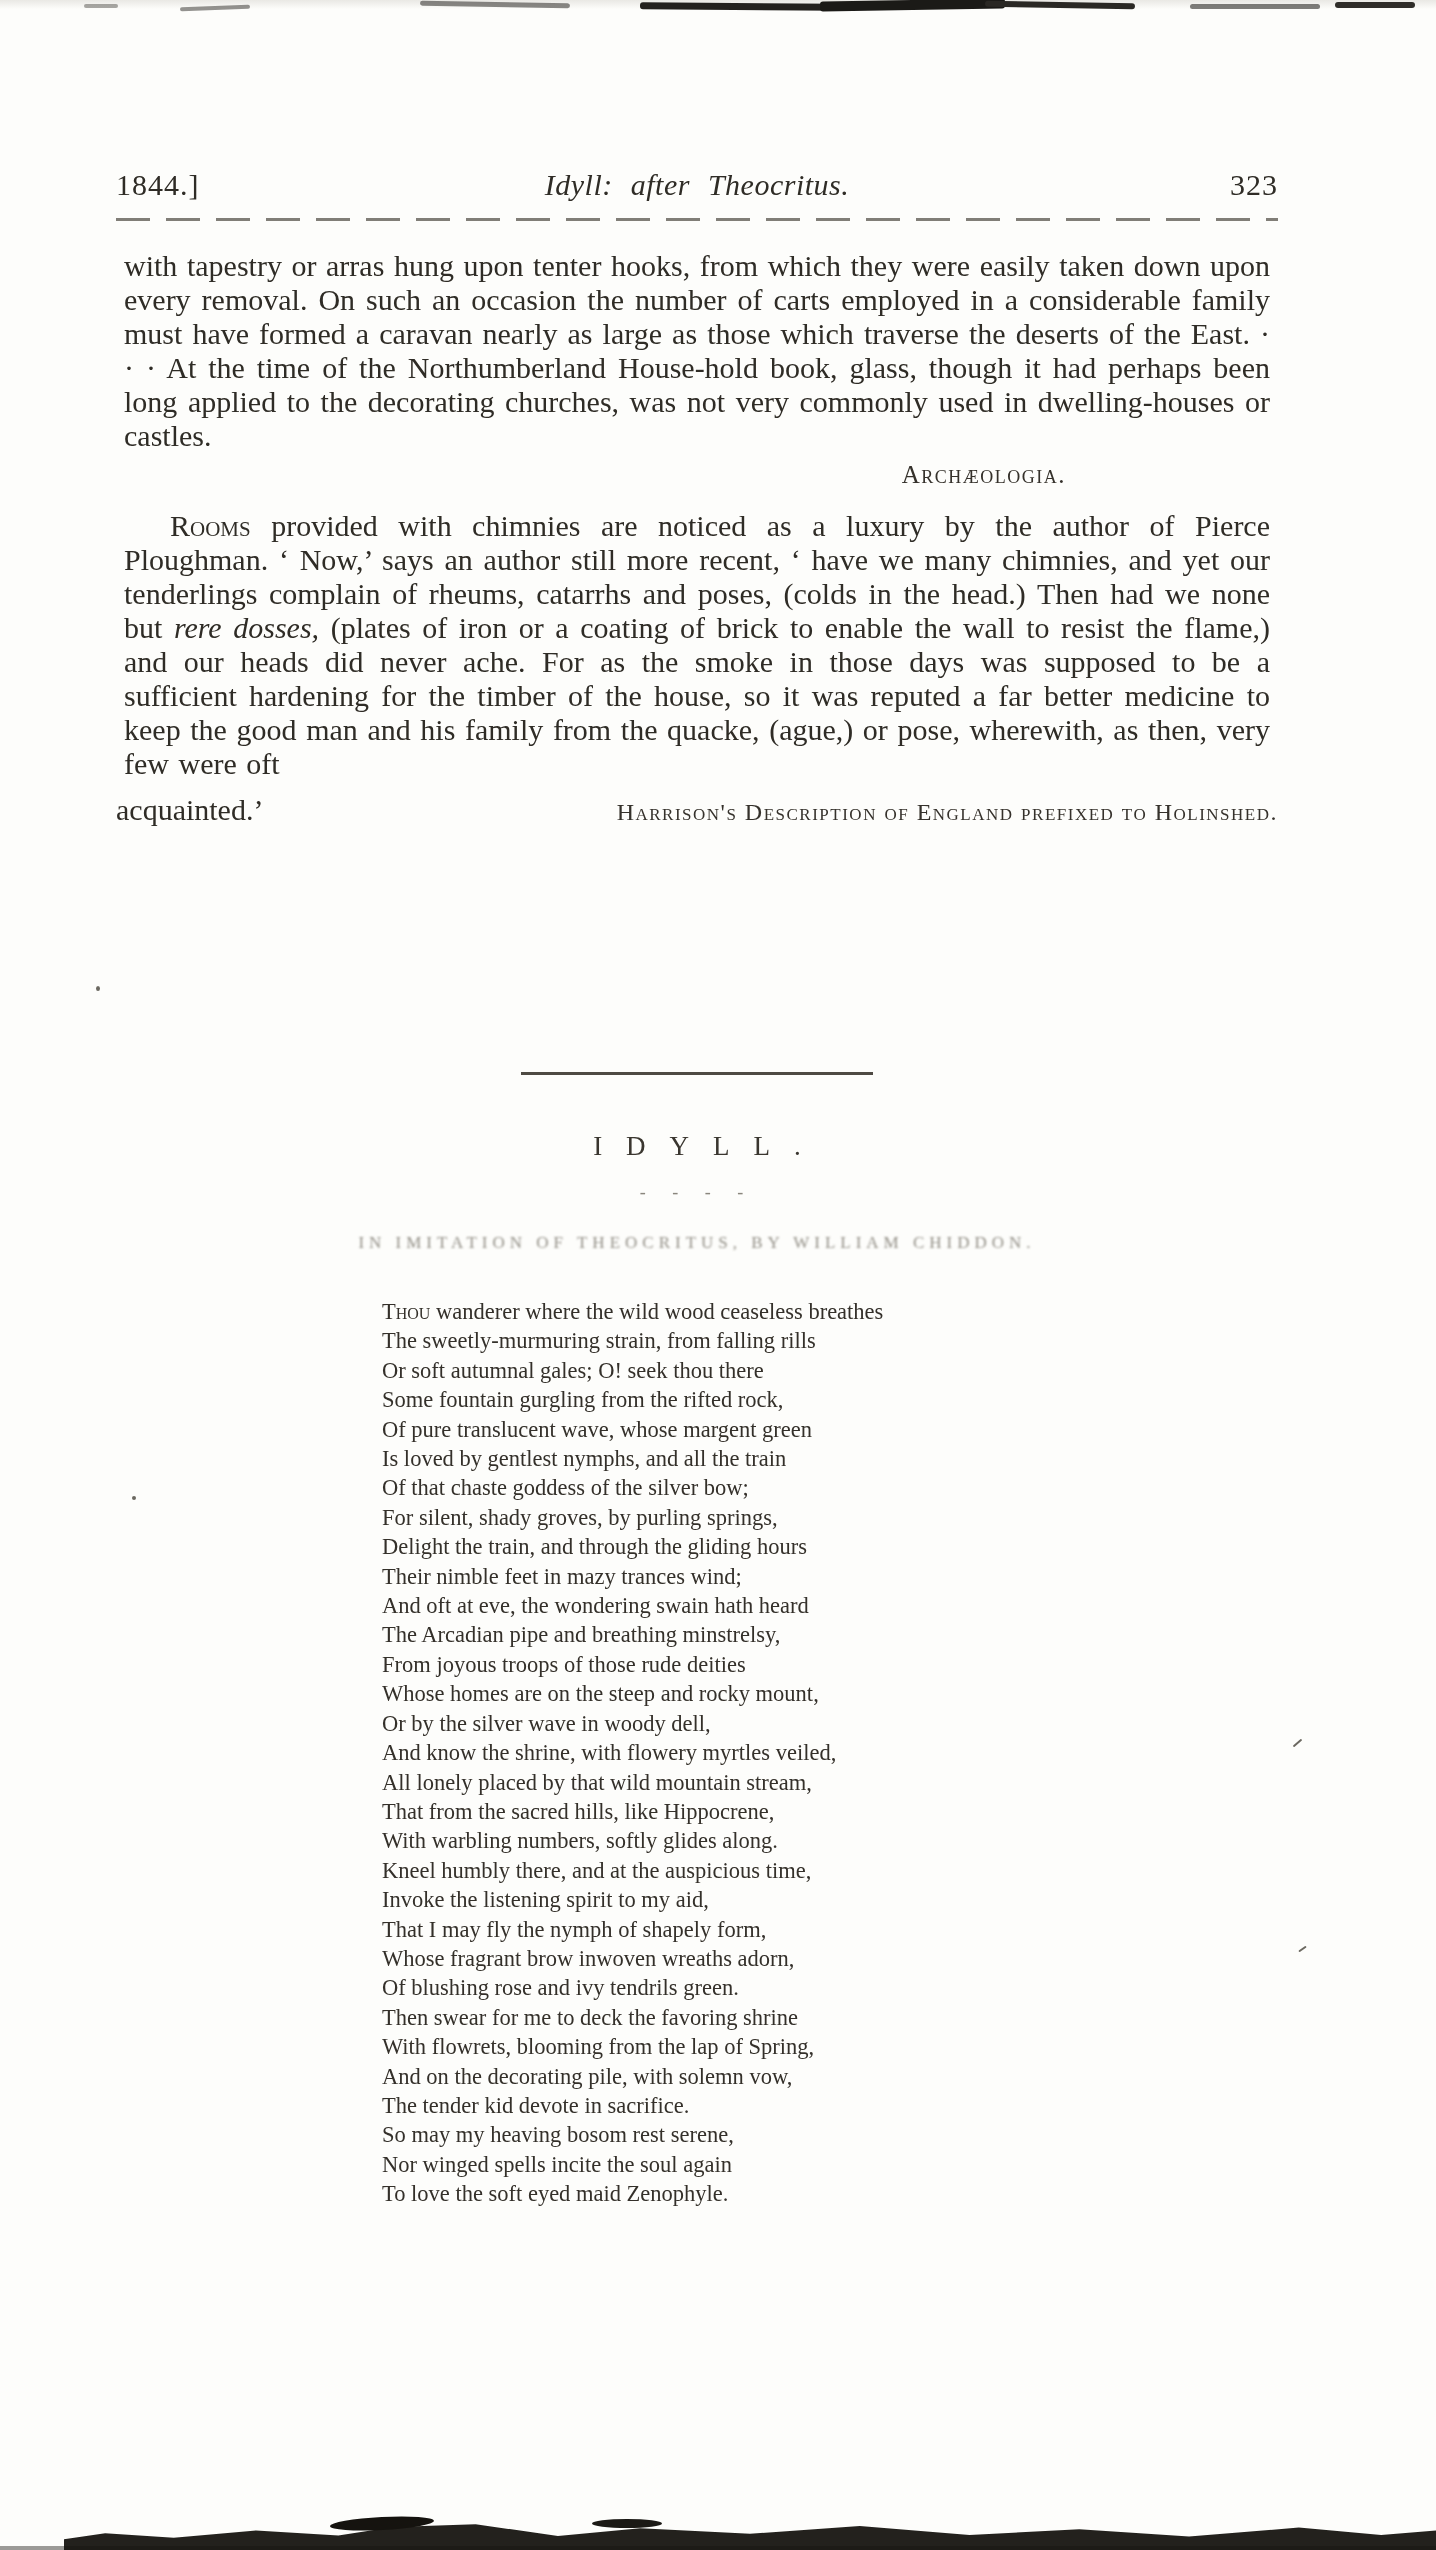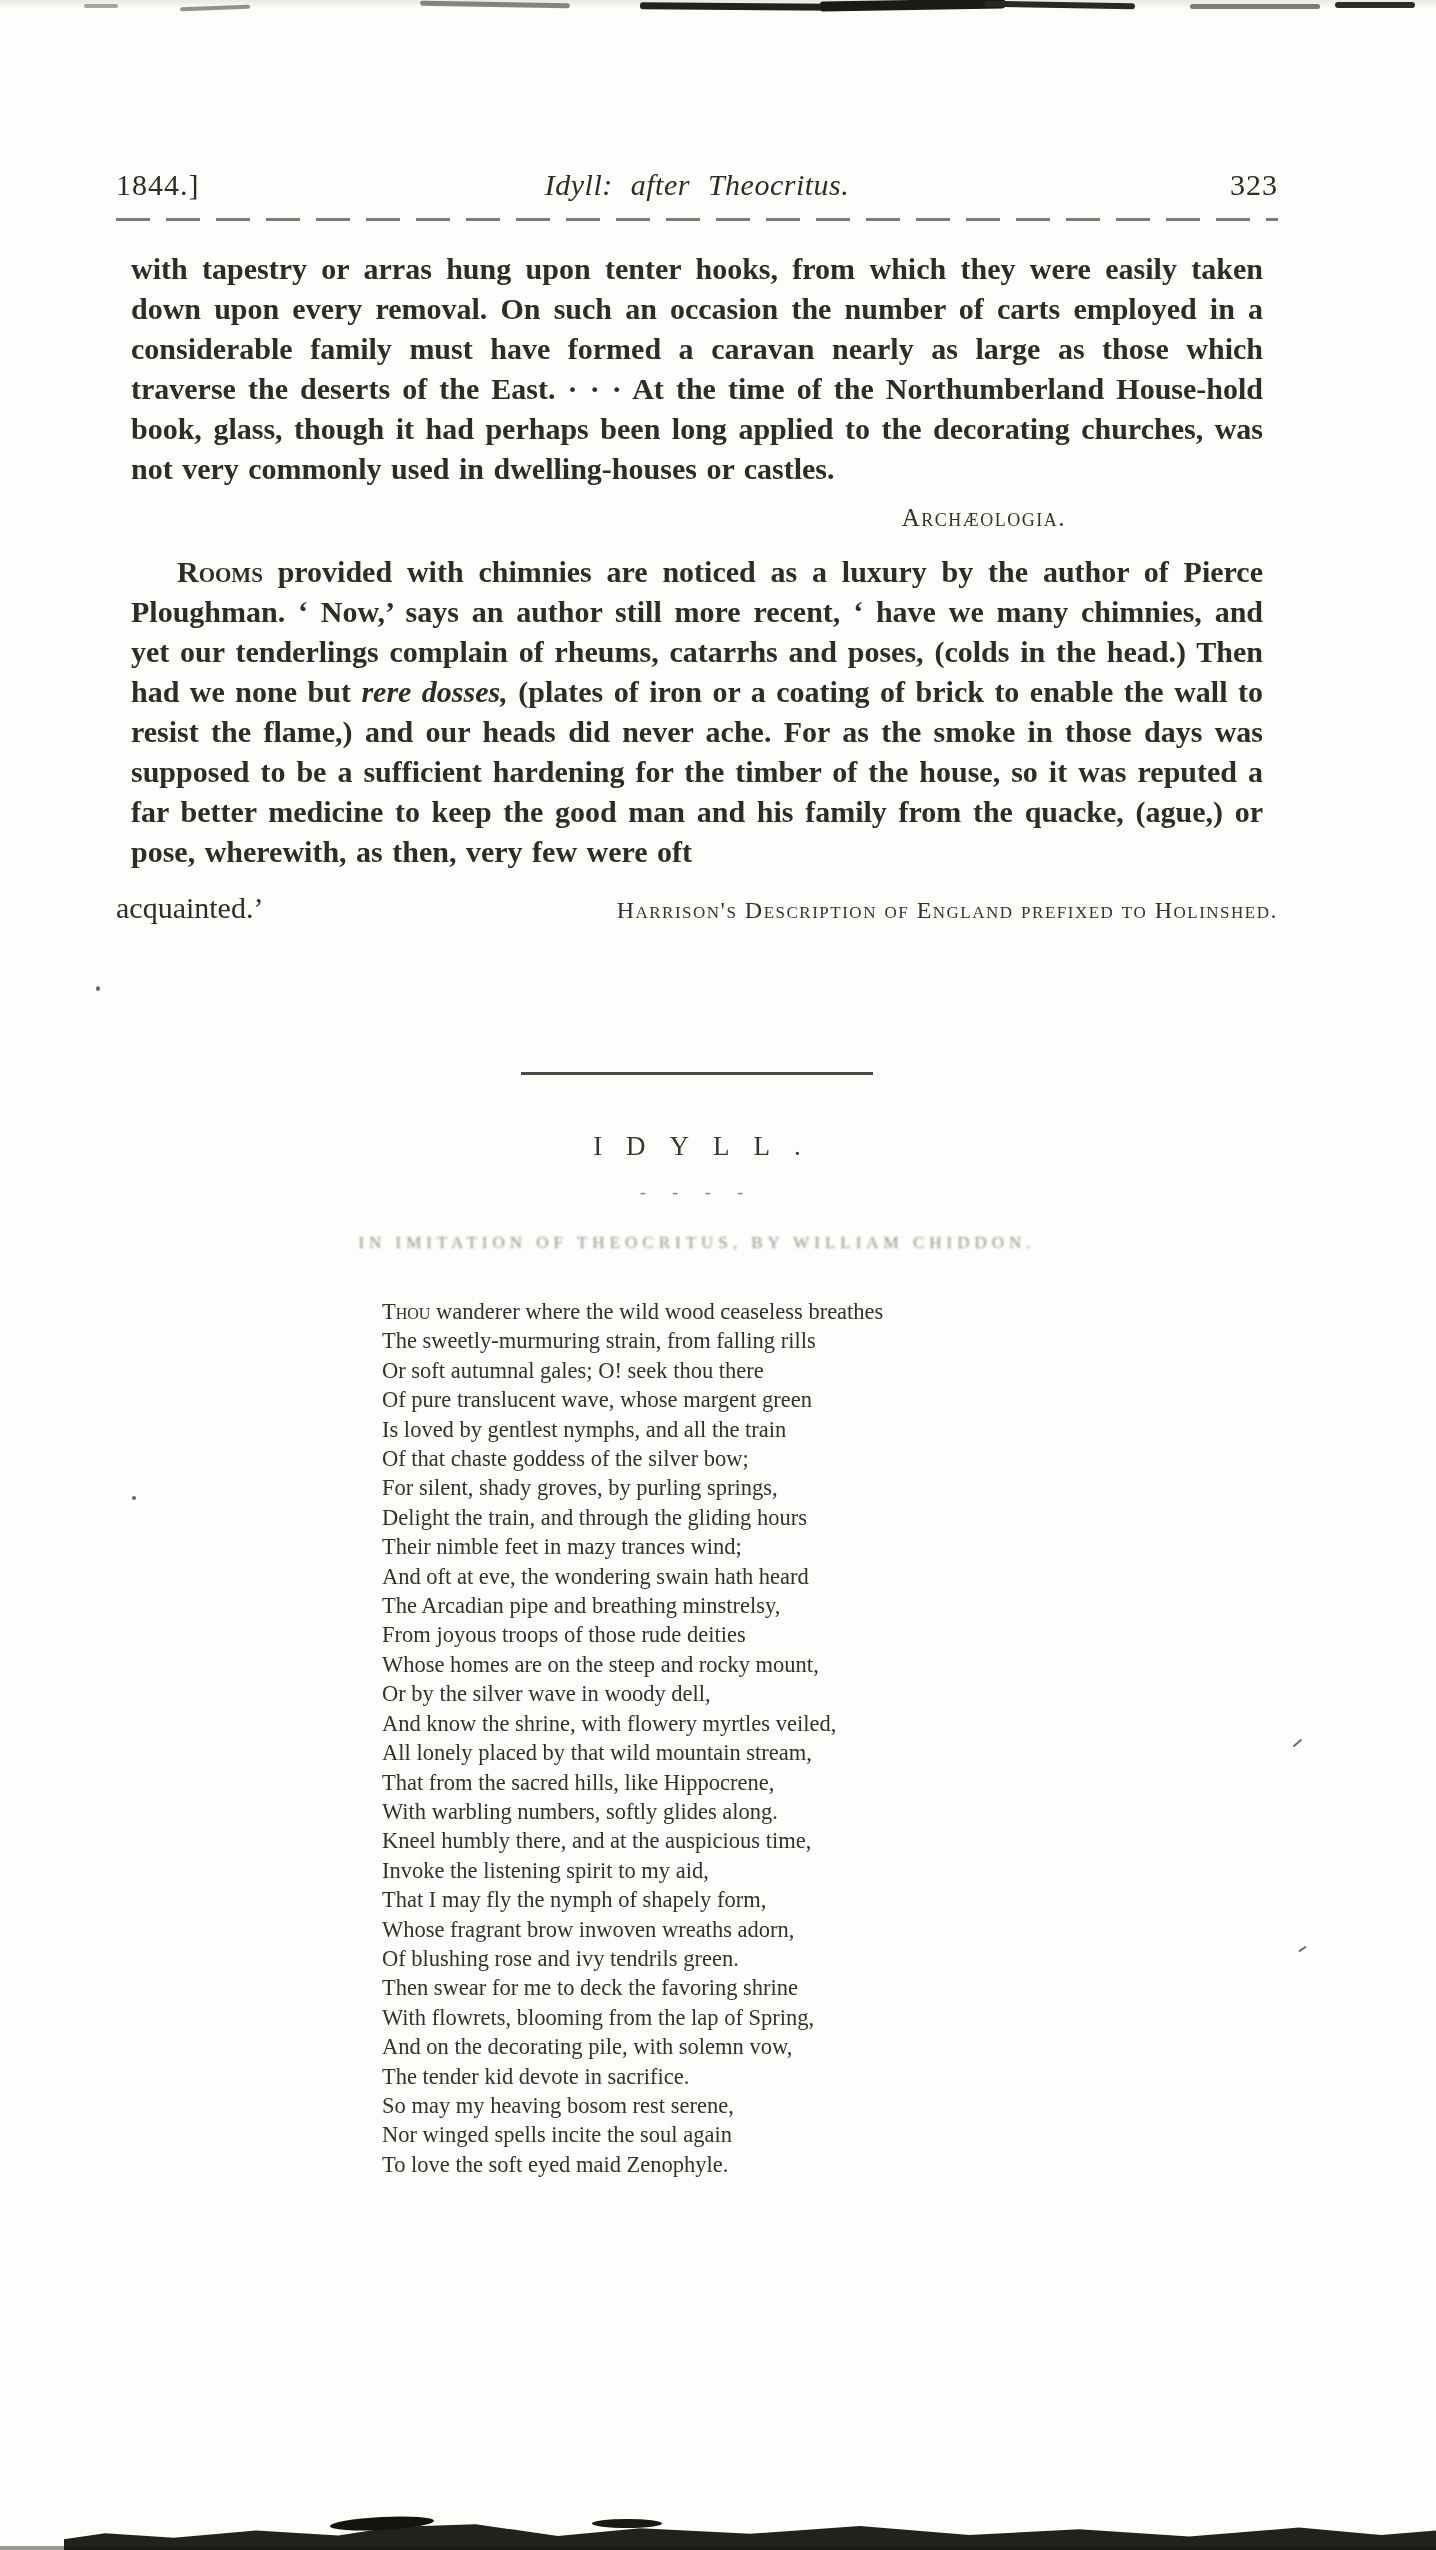--- a/index.html
+++ b/index.html
@@ -18,21 +18,21 @@
   .top-section { position: absolute; left: 116px; top: 168px; width: 1162px; }
   .header-row { display: grid; grid-template-columns: 1fr auto 1fr; align-items: baseline; font-size: 30px; }
   .header-year { justify-self: start; letter-spacing: 1px; }
   .header-title { font-style: italic; word-spacing: 10px; letter-spacing: .5px; }
   .header-page { justify-self: end; letter-spacing: 1px; }
   .rule-dashed {
     margin-top: 16px; height: 3px;
     background: repeating-linear-gradient(90deg, #57534b 0 34px, transparent 34px 50px);
     opacity: .75;
   }
-  .body-par { font-size: 30px; line-height: 40px; text-align: justify; margin: 15px; word-spacing: 2px; font-weight: bold; }
+  .body-par { font-size: 30px; line-height: 34px; text-align: justify; margin: 8px; word-spacing: 2px; }
   .par1 { margin-top: 28px; }
   .attr { font-variant: small-caps; letter-spacing: 1.5px; font-size: 25px; color: #35312b; }
   .attr1 { text-align: right; padding-right: 212px; margin-top: 4px; }
   .par2 { margin-top: 20px; text-indent: 46px; }
   .it { font-style: italic; }
   .sc { font-variant: small-caps; }
   .last-row { display: flex; align-items: baseline; font-size: 30px; line-height: 42px; }
   .last-row .attr2 { margin-left: auto; font-size: 24px; }
 
   
@@ -123,20 +123,21 @@
     <div class="poem-title">IDYLL.</div>
     <div class="poem-orn">- - - -</div>
     <div class="poem-byline">IN IMITATION OF THEOCRITUS, BY WILLIAM CHIDDON.</div>
 
     <div class="poem">
       <div class="poem-line"><span class="sc">Thou</span><span> wanderer where the wild wood ceaseless breathes</span></div>
       <div>
 
       <div class="poem-line">The sweetly-murmuring strain, from falling rills</div>
           <div class="poem-line">Or soft autumnal gales; O! seek thou there</div>
+          <div class="poem-line">Some fountain gurgling from the rifted rock,</div>
           <div class="poem-line">Of pure translucent wave, whose margent green</div>
           <div class="poem-line">Is loved by gentlest nymphs, and all the train</div>
           <div class="poem-line">Of that chaste goddess of the silver bow;</div>
           <div class="poem-line">For silent, shady groves, by purling springs,</div>
           <div class="poem-line">Delight the train, and through the gliding hours</div>
           <div class="poem-line">Their nimble feet in mazy trances wind;</div>
           <div class="poem-line">And oft at eve, the wondering swain hath heard</div>
           <div class="poem-line">The Arcadian pipe and breathing minstrelsy,</div>
           <div class="poem-line">From joyous troops of those rude deities</div>
           <div class="poem-line">Whose homes are on the steep and rocky mount,</div>

